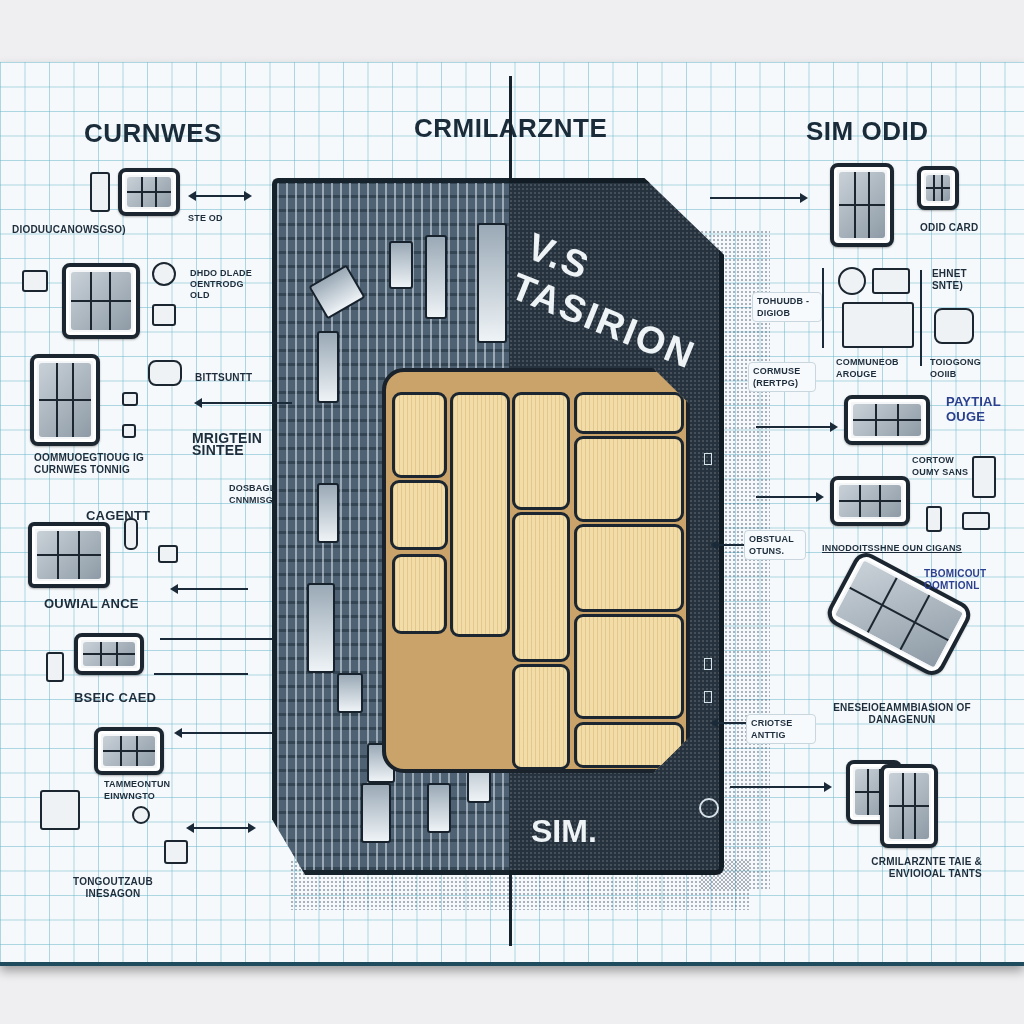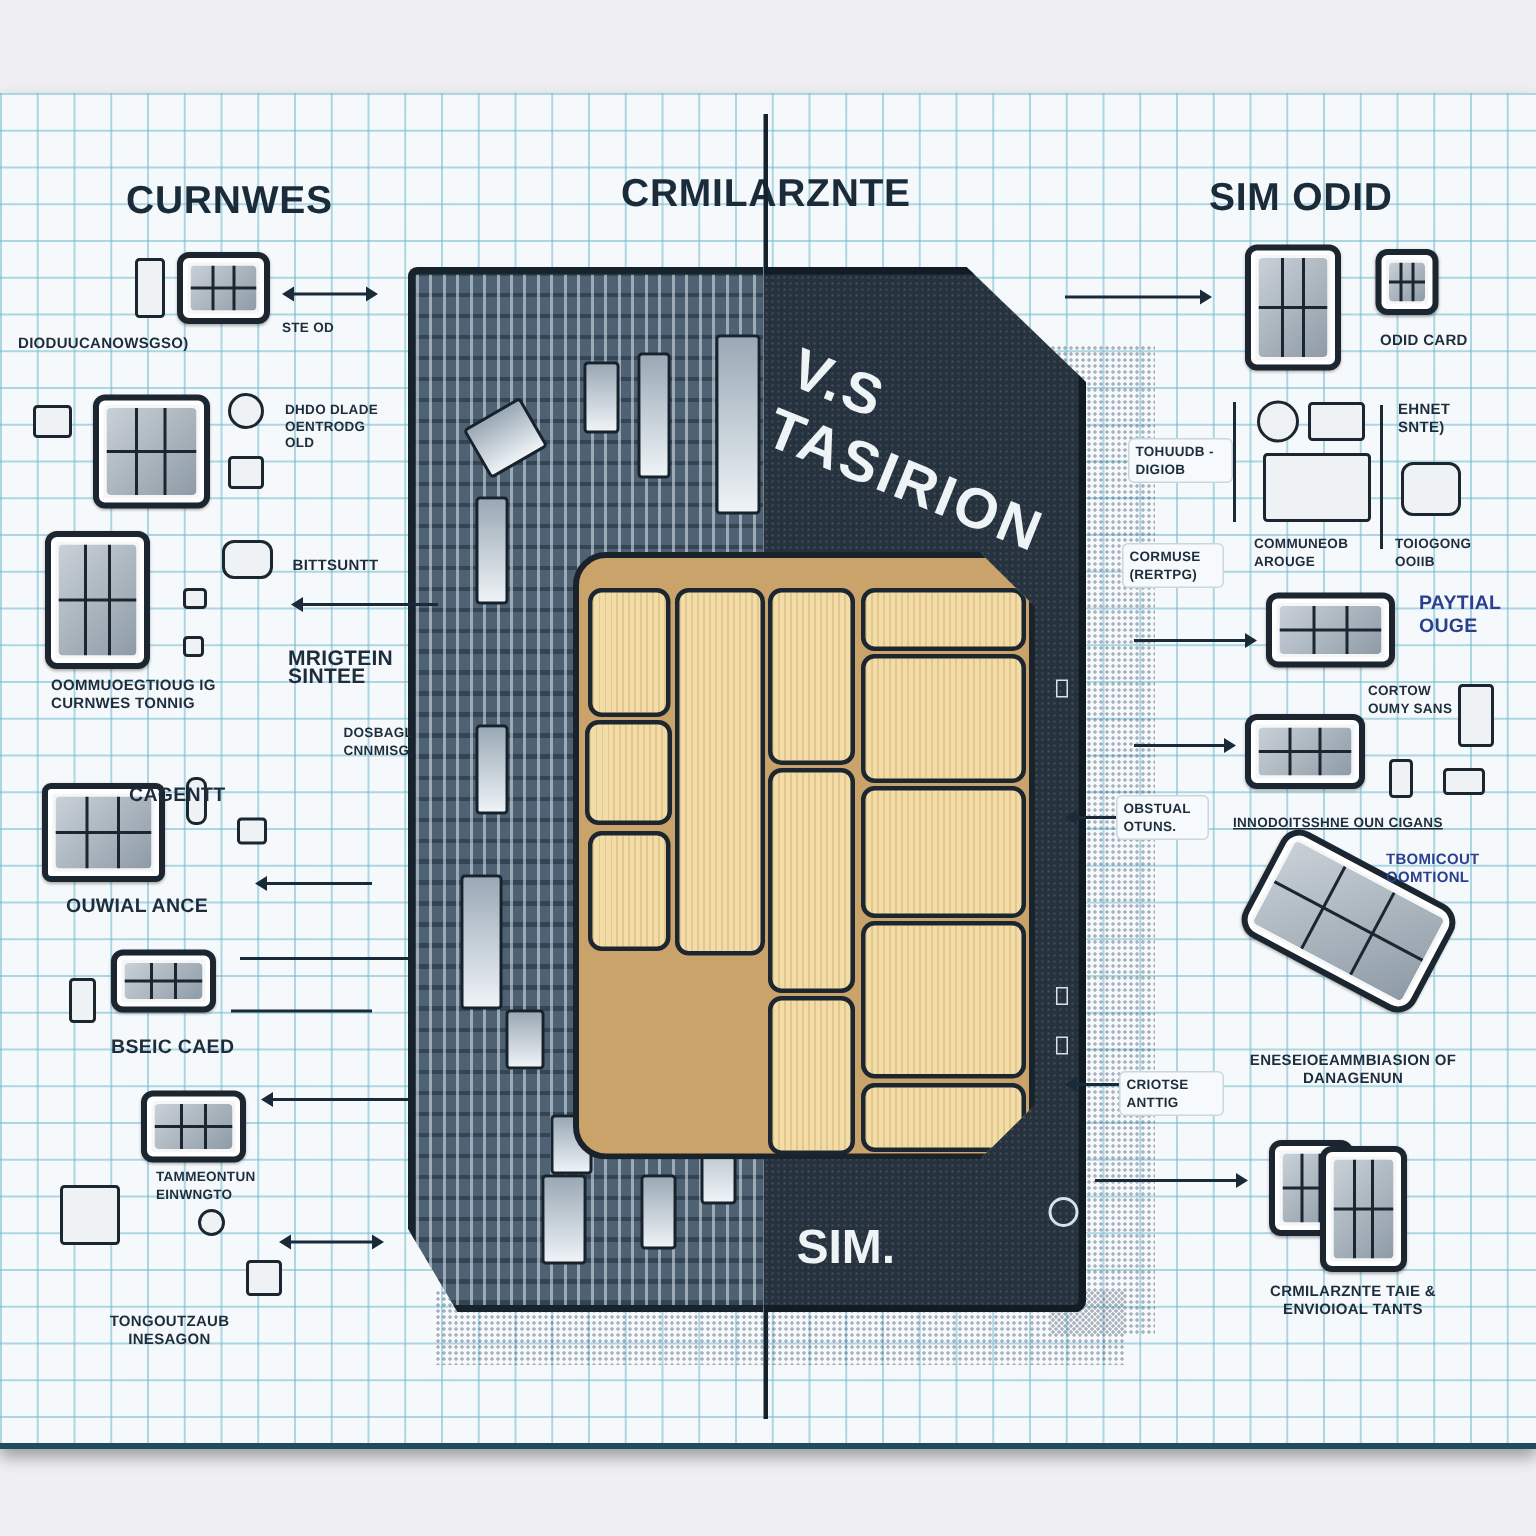--- a/index.html
+++ b/index.html
@@ -128,21 +128,21 @@
 <div class="mini" style="left:164px;top:840px;width:24px;height:24px;"></div>
 <div class="mini" style="left:132px;top:806px;width:18px;height:18px;border-radius:50%;"></div>
 
 <div class="lbl" style="left:12px;top:224px;">DIODUUCANOWSGSO)</div>
 <div class="lbl" style="left:188px;top:212px;font-size:9px;">STE OD</div>
 <div class="lbl" style="left:190px;top:268px;width:70px;white-space:normal;font-size:9px;line-height:11px;">DHDO DLADE OENTRODG OLD</div>
 <div class="lbl" style="left:195px;top:372px;">BITTSUNTT</div>
 <div class="lbl" style="left:192px;top:432px;width:70px;white-space:normal;font-size:14px;">MRIGTEIN SINTEE</div>
 <div class="lbl" style="left:34px;top:452px;width:136px;white-space:normal;">OOMMUOEGTIOUG IG CURNWES TONNIG</div>
 <div class="lbl" style="left:198px;top:482px;width:70px;white-space:normal;font-size:9px;margin-left:31px;">DOSBAGL CNNMISG,</div>
-<div class="lbl big" style="left:86px;top:522px;">CAGENTT</div>
+<div class="lbl big" style="left:86px;top:508px;">CAGENTT</div>
 <div class="lbl big" style="left:44px;top:596px;">OUWIAL ANCE</div>
 <div class="lbl big" style="left:74px;top:690px;">BSEIC CAED</div>
 <div class="lbl" style="left:104px;top:778px;width:80px;white-space:normal;font-size:9px;">TAMMEONTUN EINWNGTO</div>
 <div class="lbl" style="left:58px;top:876px;width:110px;white-space:normal;text-align:center;">TONGOUTZAUB INESAGON</div>
 
 <div class="arrow l r" style="left:190px;top:195px;width:60px;"></div>
 <div class="arrow l" style="left:196px;top:402px;width:96px;"></div>
 <div class="arrow l" style="left:172px;top:588px;width:76px;"></div>
 <div class="arrow" style="left:160px;top:638px;width:112px;"></div>
 <div class="arrow" style="left:154px;top:673px;width:94px;"></div>
@@ -184,21 +184,21 @@
 <div class="lbl" style="left:836px;top:356px;width:80px;white-space:normal;font-size:9px;">COMMUNEOB AROUGE</div>
 <div class="lbl" style="left:930px;top:356px;width:70px;white-space:normal;font-size:9px;">TOIOGONG OOIIB</div>
 <div class="lbl box" style="left:748px;top:362px;width:58px;white-space:normal;font-size:9px;">CORMUSE (RERTPG)</div>
 <div class="lbl big blue" style="left:946px;top:394px;width:64px;white-space:normal;">PAYTIAL OUGE</div>
 <div class="lbl" style="left:912px;top:454px;width:60px;white-space:normal;font-size:9px;">CORTOW OUMY SANS</div>
 <div class="lbl box" style="left:744px;top:530px;width:52px;white-space:normal;font-size:9px;">OBSTUAL OTUNS.</div>
 <div class="lbl" style="left:822px;top:542px;font-size:9px;text-decoration:underline;">INNODOITSSHNE OUN CIGANS</div>
 <div class="lbl blue" style="left:924px;top:568px;width:80px;white-space:normal;">TBOMICOUT OOMTIONL</div>
 <div class="lbl box" style="left:746px;top:714px;width:60px;white-space:normal;font-size:9px;">CRIOTSE ANTTIG</div>
 <div class="lbl" style="left:822px;top:702px;width:160px;white-space:normal;text-align:center;">ENESEIOEAMMBIASION OF DANAGENUN</div>
-<div class="lbl" style="left:822px;top:856px;width:160px;white-space:normal;text-align:center;">CRMILARZNTE TAIE &amp; ENVIOIOAL TANTS</div>
+<div class="lbl" style="left:822px;top:856px;width:160px;white-space:normal;text-align:right;">CRMILARZNTE TAIE &amp; ENVIOIOAL TANTS</div>
 
 <div class="arrow r" style="left:710px;top:197px;width:96px;"></div>
 <div class="arrow r" style="left:756px;top:426px;width:80px;"></div>
 <div class="arrow r" style="left:756px;top:496px;width:66px;"></div>
 <div class="arrow r" style="left:730px;top:786px;width:100px;"></div>
 <div class="arrow l" style="left:712px;top:544px;width:32px;"></div>
 <div class="arrow l" style="left:712px;top:722px;width:34px;"></div>
 <div class="arrow" style="left:822px;top:268px;width:2px;height:80px;"></div>
 <div class="arrow" style="left:920px;top:270px;width:2px;height:96px;"></div>
 

